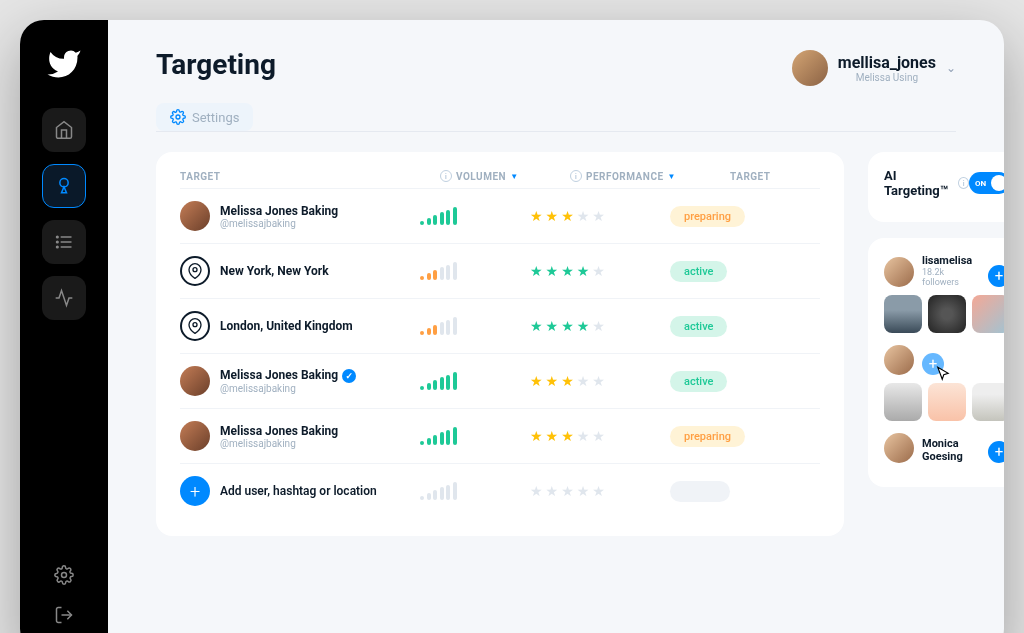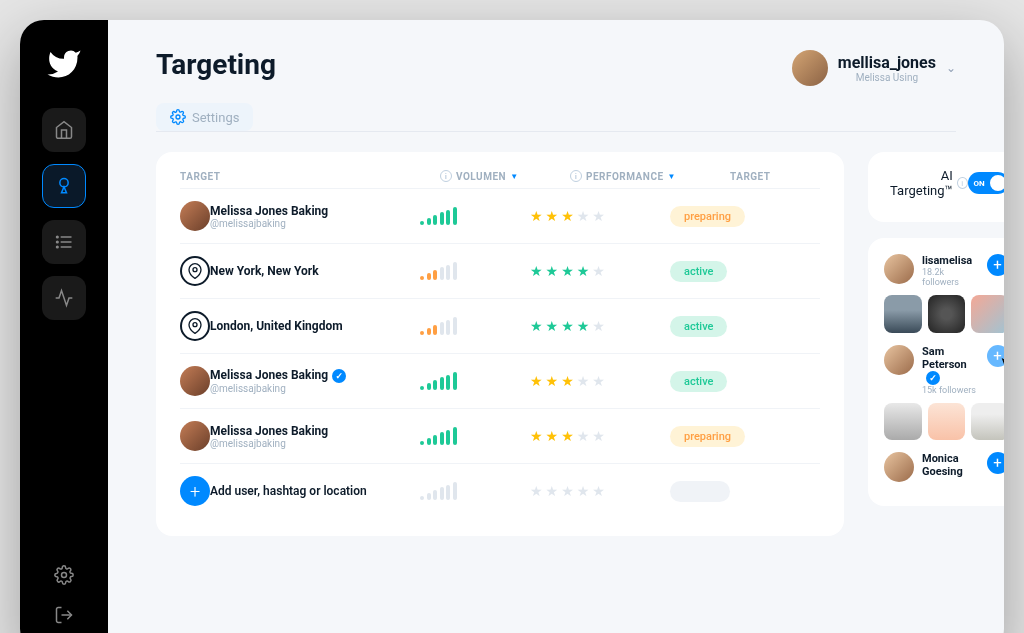--- a/index.html
+++ b/index.html
@@ -35,21 +35,21 @@
 .content { display: flex; gap: 24px; }
 .table-panel { flex: 1; background: #fff; border-radius: 16px; padding: 18px 24px; }
 .thead { display: flex; align-items: flex-end; font-size: 10px; font-weight: 700; letter-spacing: 0.5px; color: #a0b0c0; padding-bottom: 6px; gap: 20px; }
 .th-target { width: 240px; }
 .th-vol { width: 110px; display:flex; align-items:center; gap:4px; }
 .th-perf { width: 140px; display:flex; align-items:center; gap:4px; }
 .th-status { width: 90px; }
 .info-ico { display:inline-flex; width:12px; height:12px; border:1.5px solid #c0d0e0; border-radius:50%; align-items:center; justify-content:center; font-size:8px; color:#c0d0e0; }
 .caret { font-size:8px; color:#0089ff; }
 .trow { display: flex; align-items: center; padding: 12px 0; border-top: 1px solid #f0f3f7; }
-.tcell-target { width: 240px; display: flex; align-items: center; }
+.tcell-target { width: 240px; display: flex; align-items: center; gap: 10px; }
 .tcell-vol { width: 110px; }
 .tcell-perf { width: 140px; }
 .tcell-status { width: 90px; }
 .row-avatar { width: 30px; height: 30px; border-radius: 50%; background: linear-gradient(135deg,#c47d56,#6b3f2a); flex-shrink:0; }
 .row-avatar.loc { background:#fff; border:2px solid #0d1b2a; display:flex; align-items:center; justify-content:center; }
 .row-avatar.loc svg { width:16px; height:16px; stroke:#0d1b2a; fill:none; stroke-width:2; }
 .row-avatar.plus { background:#0089ff; display:flex; align-items:center; justify-content:center; color:#fff; font-size:18px; font-weight:300; }
 .row-name { font-size: 12px; font-weight: 700; color: #0d1b2a; }
 .row-handle { font-size: 10px; color: #a0b0c0; }
 .verified-ico { display:inline-flex; width:14px; height:14px; background:#0089ff; border-radius:50%; align-items:center; justify-content:center; color:#fff; font-size:9px; margin-left:4px; }
@@ -64,28 +64,28 @@
 .star { font-size:14px; }
 .star.fill.yellow{color:#ffc107;} .star.fill.green{color:#1ec997;} .star.empty{color:#e0e6ed;}
 .badge { display:inline-block; padding:4px 14px; border-radius:12px; font-size:11px; font-weight:500; }
 .badge.preparing { background:#fff3d6; color:#ff9f43; }
 .badge.active { background:#d4f5e9; color:#1ec997; }
 .badge.empty { background:#f0f3f7; color:transparent; min-width:60px; min-height:20px; }
 .add-input-row { color:#0d1b2a; font-size:12px; font-weight:600; }
 .side-panels { width: 196px; display:flex; flex-direction:column; gap:16px; }
 .card { background:#fff; border-radius:16px; padding:16px; }
 .ai-head { display:flex; justify-content:space-between; align-items:center; margin-bottom:8px; }
-.ai-title { font-size:13px; font-weight:400; color:#0d1b2a; display:flex; align-items:center; gap:4px;text-align:right; }
+.ai-title { font-size:13px; font-weight:700; color:#0d1b2a; display:flex; align-items:center; gap:4px; }
 .toggle { width:46px; height:22px; background:#0089ff; border-radius:11px; position:relative; cursor:pointer; display:flex; align-items:center; }
 .toggle .knob { width:16px; height:16px; background:#fff; border-radius:50%; position:absolute; right:3px; }
 .toggle .lbl { font-size:8px; color:#fff; font-weight:700; margin-left:6px; }
 .ai-desc { font-size:10px; color:#a0b0c0; line-height:1.5; }
 .suggest-title { font-size:13px; font-weight:700; color:#0d1b2a; margin-bottom:12px; }
 .suggest-title .cnt { color:#0089ff; }
-.suggest-item { display:flex; align-items:flex-start; gap:8px; margin-bottom:8px; }
+.suggest-item { display:flex; align-items:flex-end; gap:8px; margin-bottom:8px; }
 .sug-av { width:30px; height:30px; border-radius:50%; background:linear-gradient(135deg,#e8c4a0,#9b6b4a); flex-shrink:0; }
 .sug-info { flex:1; }
 .sug-name { font-size:11px; font-weight:700; color:#0d1b2a; }
 .sug-sub { font-size:9px; color:#a0b0c0; }
 .plus-btn { width:22px; height:22px; border-radius:50%; background:#0089ff; color:#fff; display:flex; align-items:center; justify-content:center; font-size:15px; cursor:pointer; flex-shrink:0; position:relative; }
 .plus-btn.hover { background:#66b8ff; }
 .thumbs { display:flex; gap:6px; margin-bottom:12px; }
 .thumb { flex:1; aspect-ratio:1; border-radius:8px; }
 .th1{background:linear-gradient(180deg,#8a9ba8 40%,#3a4a58);} .th2{background:radial-gradient(circle,#555 20%,#222);} .th3{background:linear-gradient(135deg,#f4a896,#9fc4d4);}
 .th4{background:linear-gradient(180deg,#e8e8e8,#aaa);} .th5{background:linear-gradient(180deg,#fce4d6,#f9c2a8);} .th6{background:linear-gradient(180deg,#eee 30%,#c4c4bc);}
@@ -391,24 +391,20 @@
                 </div>
                 <div class="plus-btn">+</div>
               </div>
               <div class="thumbs">
                 <div class="thumb th1"></div>
                 <div class="thumb th2"></div>
                 <div class="thumb th3"></div>
               </div>
               <div class="suggest-item">
                 <div class="sug-av"></div>
-                <div class="sug-info">
-                  <div class="sug-name">Sam Peterson <span class="verified-ico">✓</span></div>
-                  <div class="sug-sub">15k followers</div>
-                </div>
                 <div class="plus-btn hover">+<svg class="cursor-ico" viewBox="0 0 24 24">
                     <path d="M5 3l14 8-6 2-2 6-6-16z" fill="#fff" stroke="#000" stroke-width="1.5"></path>
                   </svg></div>
               </div>
               <div class="thumbs">
                 <div class="thumb th4"></div>
                 <div class="thumb th5"></div>
                 <div class="thumb th6"></div>
               </div>
               <div class="suggest-item">

